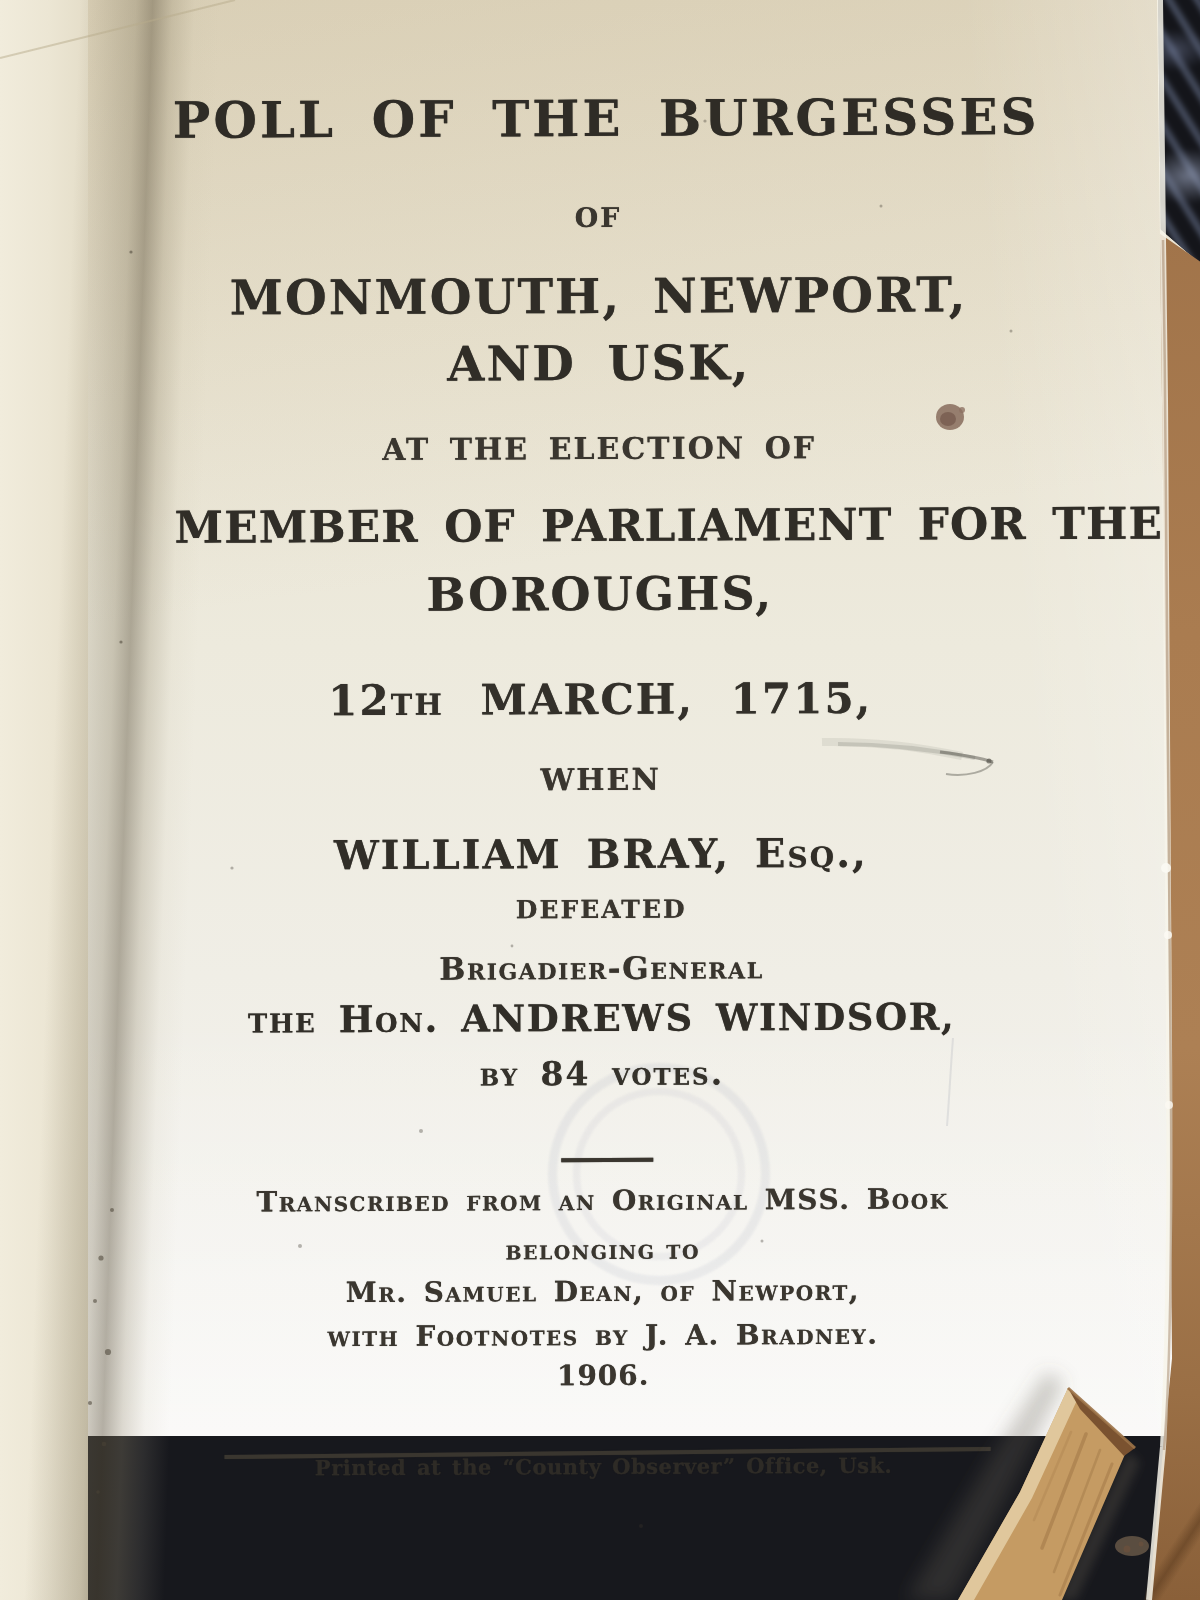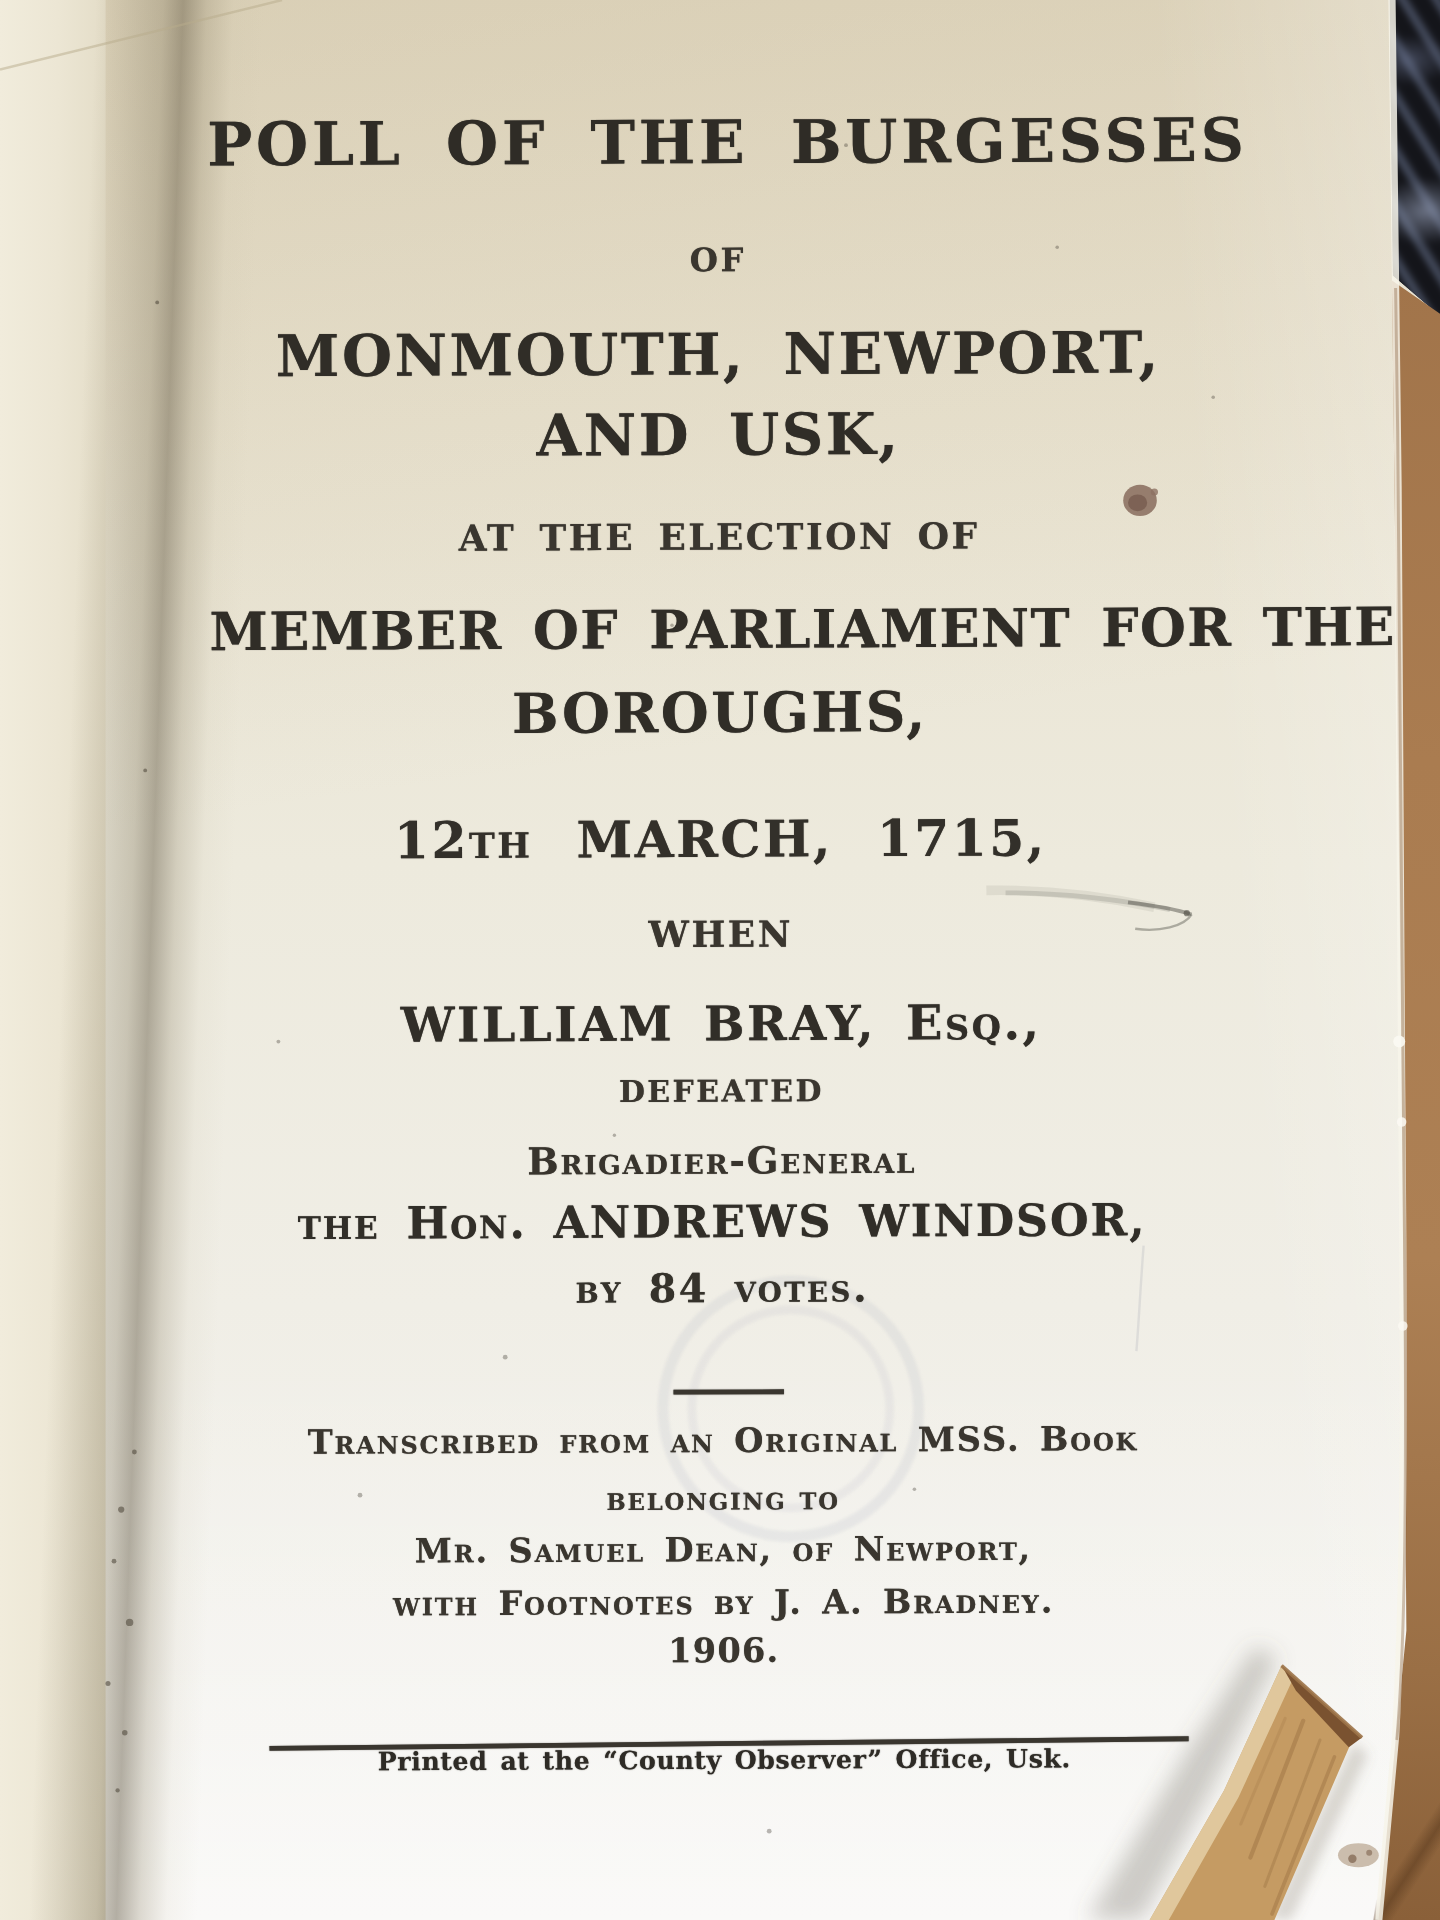--- a/index.html
+++ b/index.html
@@ -1,21 +1,21 @@
 <!DOCTYPE html>
 <html style="--ink: #34312b; --paper: #e9e3d2; --paper-bottom: #f4f3ef; --facing-page: #ece6d5; --gutter: #7c6f55; --background-dark: #15161b; --table-wood: #aa7c50; --stick-wood: #c59b63; --stick-highlight: #e4cfa6; --stick-end: #7a5230; --stain-brown: #8d7263;"><head>
 <meta charset="utf-8">
 <style>
   html,body{margin:0;padding:0;}
   body{
     width:1200px;height:1600px;overflow:hidden;position:relative;
     background:#17181d;
     font-family:"DejaVu Serif","Liberation Serif",serif;
   }
-  .photo{position:absolute;inset:0;width:1200px;height:1600px;}
+  .photo{position:absolute;inset:0;width:1200px;height:1436px;}
 
   
   .page-base{
     position:absolute;inset:0;
     background:
       linear-gradient(180deg,#e5ddc8 0%,#e9e3d1 22%,#edeadd 45%,#f0eee6 68%,#f4f3ef 88%,#f5f4f1 100%);
   }
   .page-tint-top{position:absolute;inset:0;
     background:linear-gradient(172deg,rgba(190,174,138,.30) 0%,rgba(190,174,138,.12) 22%,rgba(190,174,138,0) 40%);}
   .page-tint-bottom{position:absolute;inset:0;

